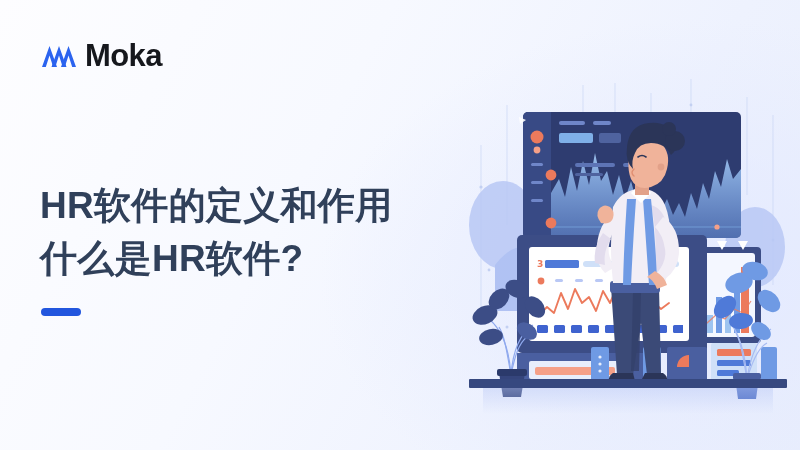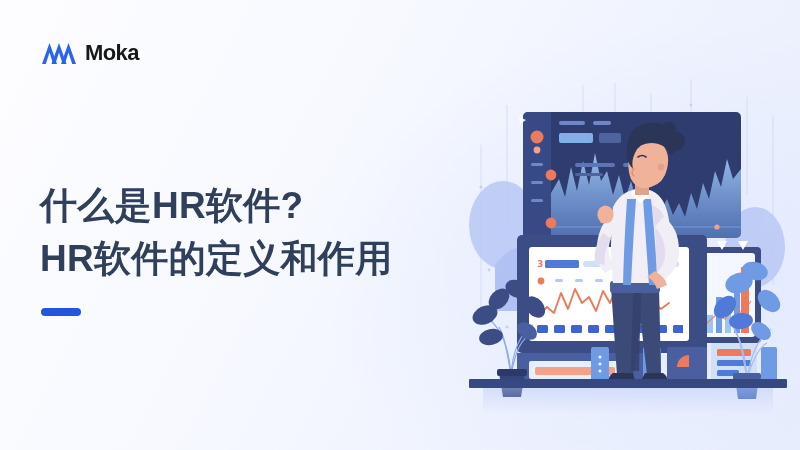--- a/index.html
+++ b/index.html
@@ -21,21 +21,21 @@
   }
 
   
   .logo-wrap {
     position:absolute;
     left:40px; top:40px;
     display:flex; align-items:center; gap:9px;
   }
   .logo-mark { width:36px; height:26px; display:block; }
   .logo-word {
-    font-size:22px;
+    font-size:31px;
     font-weight:bold;
     letter-spacing:-0.6px;
     color:#16181d;
     line-height:1;
   }
 
   
   .headline {
     position:absolute;
     left:40px; top:180px;
@@ -74,22 +74,22 @@
       <svg class="logo-mark" viewBox="0 0 36 26" aria-hidden="true">
         <path d="M2 24 L9.5 3 L17 24 L13.2 24 L9.5 12.5 L5.8 24 Z" fill="#2b63ef"></path>
         <path d="M11.5 24 L19 3 L26.5 24 L22.7 24 L19 12.5 L15.3 24 Z" fill="#2b63ef"></path>
         <path d="M21 24 L28.5 3 L36 24 L32.2 24 L28.5 12.5 L24.8 24 Z" fill="#2b63ef"></path>
       </svg>
     </span>
     <span class="logo-word">Moka</span>
   </div>
 
   <h1 class="headline">
+    <span class="ln">HR软件的定义和作用</span>
     <span class="ln">什么是HR软件?</span>
-    <span class="ln">HR软件的定义和作用</span>
   </h1>
 
   <div class="accent-bar"></div>
 
   <div class="illustration">
     <svg viewBox="0 0 345 340" aria-hidden="true">
       <defs>
         <clipPath id="clipTop">
             <rect x="68" y="37" width="218" height="126" rx="5"></rect>
           </clipPath>

